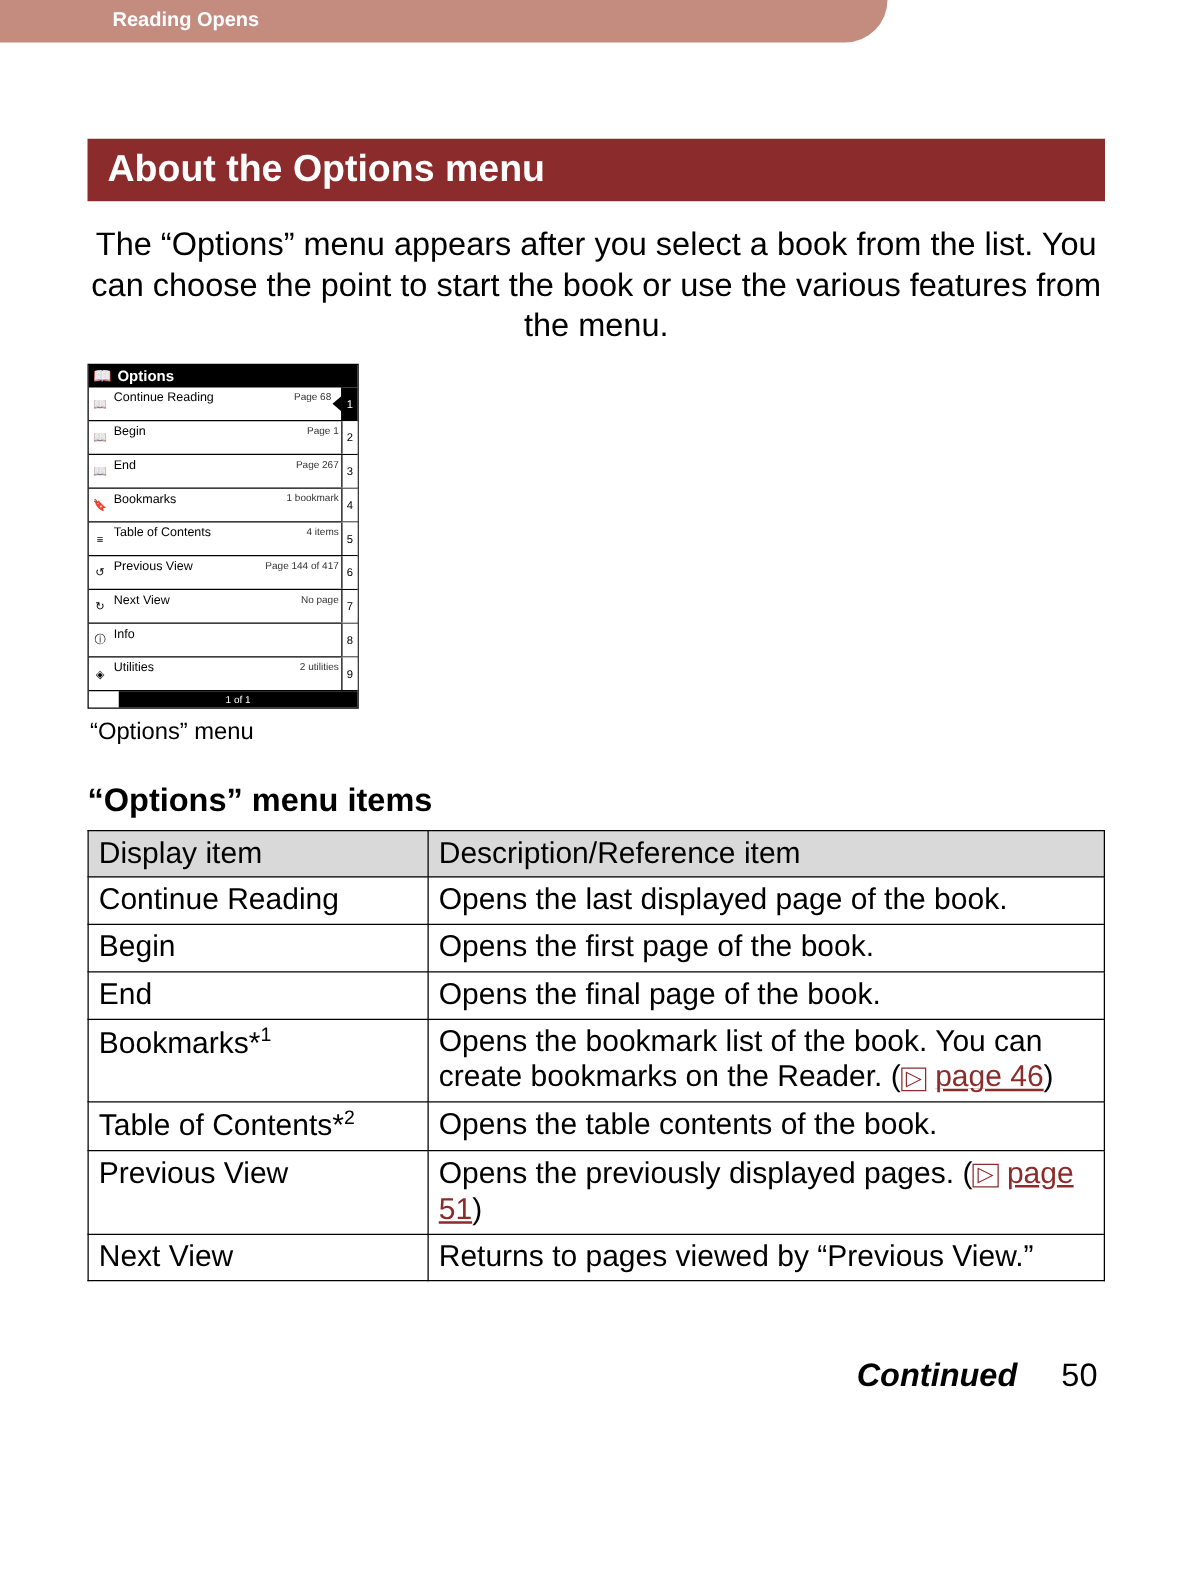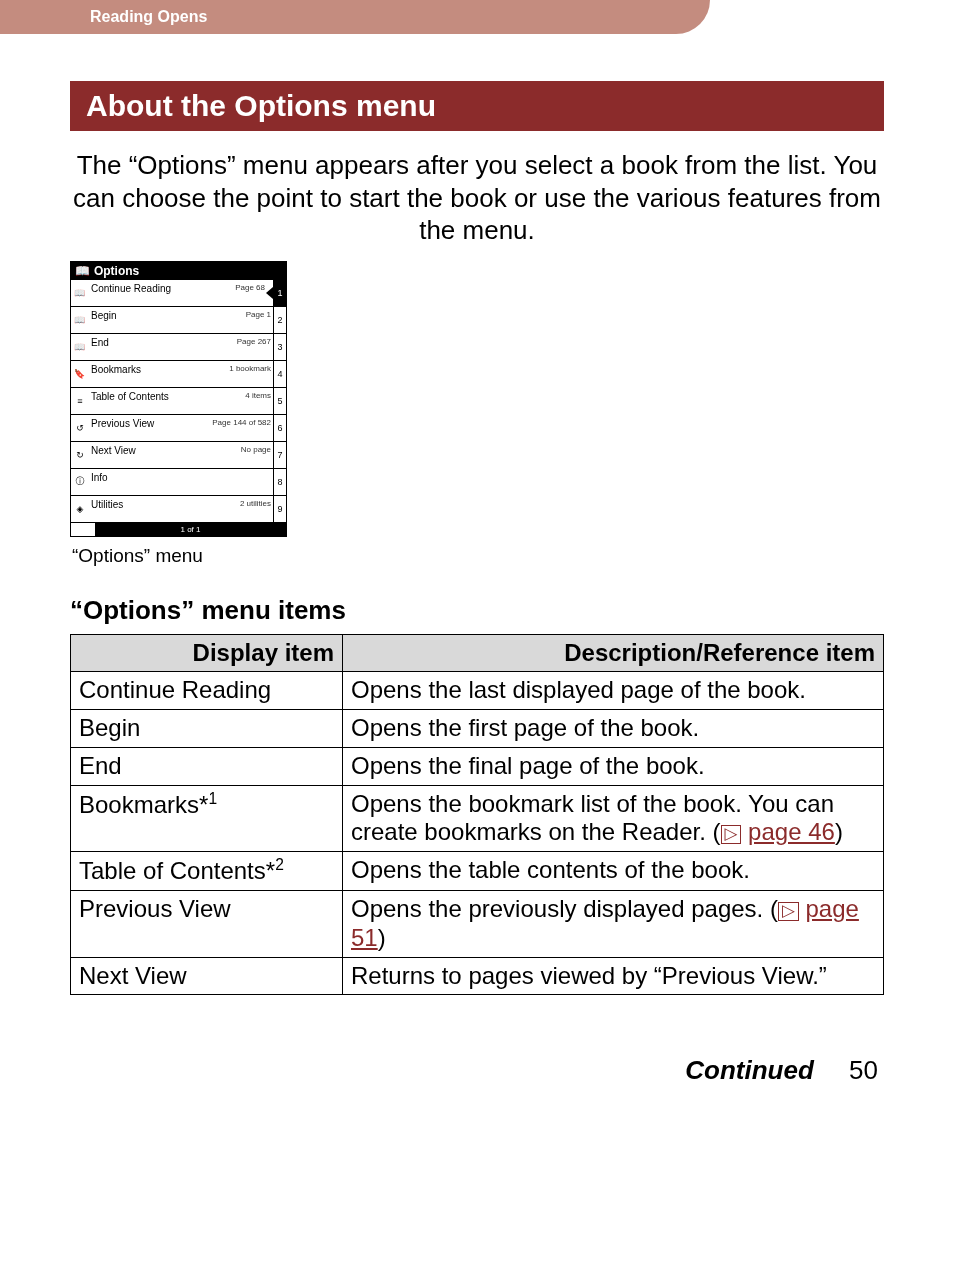--- a/index.html
+++ b/index.html
@@ -20,21 +20,21 @@
   }
   .content {
     padding: 20px 70px 0 70px;
   }
   .section-title {
     background: #8b2b2b;
     color: #fff;
     font-size: 30px;
     font-weight: bold;
     padding: 8px 16px;
-    margin-top: 27px;
+    margin-top: 57px;
   }
   .intro {
     font-size: 26px;
     line-height: 1.25;
     margin: 18px 0 14px 0;
     text-align: center;
   }
   
   .device {
     width: 215px;
@@ -130,22 +130,21 @@
   }
   table.items th, table.items td {
     border: 1px solid #000;
     padding: 4px 8px;
     text-align: left;
     vertical-align: top;
     line-height: 1.2;
   }
   table.items th {
     background: #d9d9d9;
-    font-weight: bold;
-    text-align: right;
+    font-weight: normal;
   }
   table.items td:first-child {
     width: 255px;
   }
   sup { font-size: 0.65em; }
   .iconbox {
     display:inline-block;
     border:1px solid #8b2b2b;
     color:#8b2b2b;
     font-size:0.7em;
@@ -208,21 +207,21 @@
           <div class="label">Bookmarks<div class="sub">1 bookmark</div></div>
           <div class="num">4</div>
         </div>
         <div class="drow">
           <div class="icon">≡</div>
           <div class="label">Table of Contents<div class="sub">4 items</div></div>
           <div class="num">5</div>
         </div>
         <div class="drow">
           <div class="icon">↺</div>
-          <div class="label">Previous View<div class="sub">Page 144 of 582</div></div>
+          <div class="label">Previous View<div class="sub">Page 144 of 417</div></div>
           <div class="num">6</div>
         </div>
         <div class="drow">
           <div class="icon">↻</div>
           <div class="label">Next View<div class="sub">No page</div></div>
           <div class="num">7</div>
         </div>
         <div class="drow">
           <div class="icon">ⓘ</div>
           <div class="label">Info</div>

